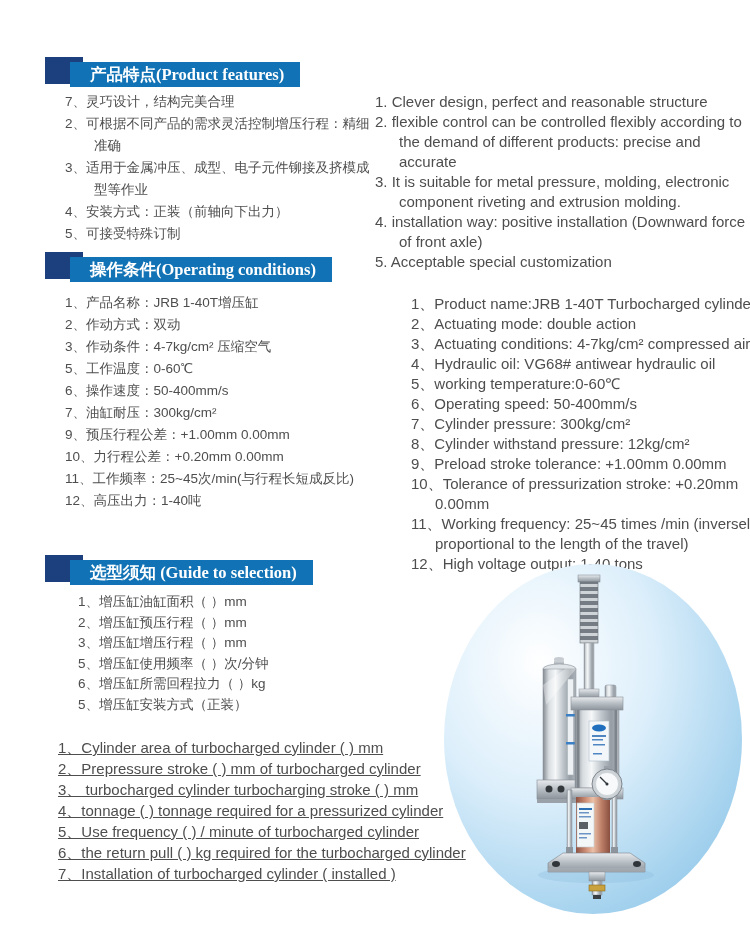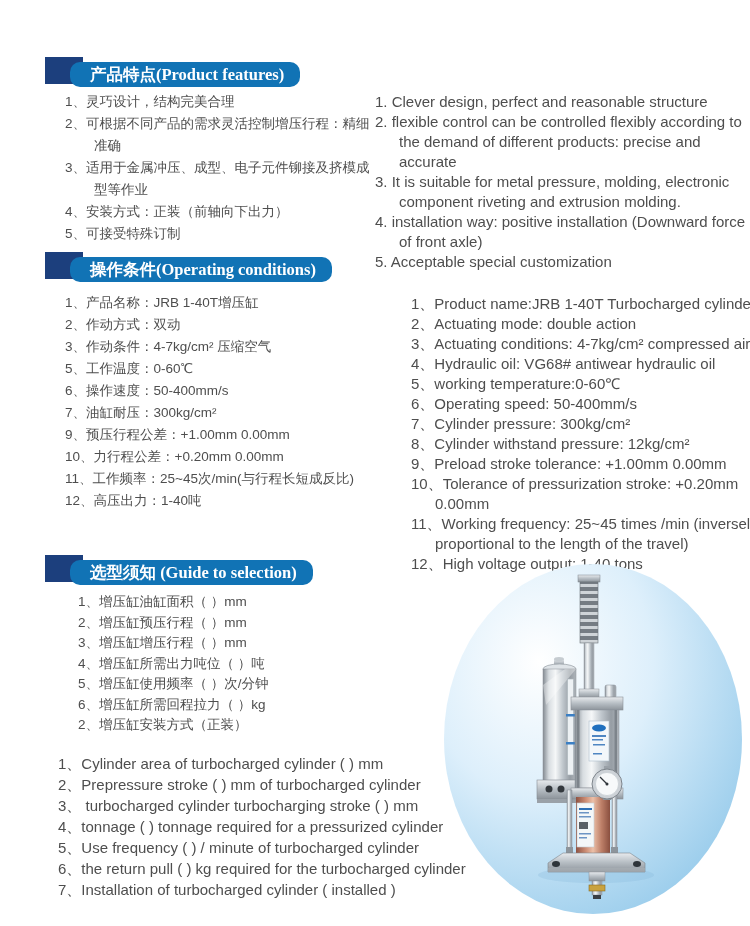--- a/index.html
+++ b/index.html
@@ -15,21 +15,21 @@
   .hdr .accent {
     position:absolute; left:0; top:0; width:38px; height:27px;
     background:var(--header-accent,#1c3f7d); display:block;
   }
   .hdr .bar {
     position:absolute; left:25px; top:5px; height:25px;
     background:var(--header-bar,#1173b5);
     color:var(--header-text,#ffffff);
     font-family:"Liberation Serif", serif;
     font-weight:bold; font-size:16.5px; line-height:25px;
-    padding:0 16px 0 20px; white-space:nowrap;border-radius:10px;
+    padding:0 16px 0 20px; white-space:nowrap;
   }
   
   .list { position:absolute; margin:0; padding:0; list-style:none; }
   .list li { margin:0; }
   .cn li { font-size:13.5px; line-height:22px; padding-left:2.15em; text-indent:-2.15em; }
   .en li { font-size:15px;  line-height:20px; padding-left:1.6em;  text-indent:-1.6em; }
   .lh205 li { line-height:20.5px; }
   .lh21  li { line-height:21px; }
   .photo { position:absolute; left:443px; top:563px; }
 </style>
@@ -38,21 +38,21 @@
 
 <div class="page">
 
   <div class="hdr" style="left:45px; top:57px;">
     <span class="accent"></span>
     <div class="bar">
       <span>产品特点(Product features)</span>
     </div>
   </div>
   <ul class="list cn" style="left:65px; top:91px; width:315px;">
-      <li>1、灵巧设计，结构完美合理</li>
+      <li>7、灵巧设计，结构完美合理</li>
       <li>2、可根据不同产品的需求灵活控制增压行程：精细准确</li>
       <li>3、适用于金属冲压、成型、电子元件铆接及挤模成型等作业</li>
       <li>4、安装方式：正装（前轴向下出力）</li>
       <li>5、可接受特殊订制</li>
     </ul>
   <ul class="list en" style="left:375px; top:92px; width:372px;">
       <li>1. Clever design, perfect and reasonable structure</li>
       <li>2. flexible control can be controlled flexibly according to the demand of different products: precise and accurate</li>
       <li>3. It is suitable for metal pressure, molding, electronic component riveting and extrusion molding.</li>
       <li>4. installation way: positive installation (Downward force of front axle)</li>
@@ -95,26 +95,25 @@
   <div class="hdr" style="left:45px; top:555px;">
     <span class="accent"></span>
     <div class="bar">
       <span>选型须知 (Guide to selection)</span>
     </div>
   </div>
   <ul class="list cn lh205" style="left:78px; top:592px; width:400px;">
       <li>1、增压缸油缸面积（ ）mm</li>
       <li>2、增压缸预压行程（ ）mm</li>
       <li>3、增压缸增压行程（ ）mm</li>
-      <li>4、增压缸所需出力吨位（ ）吨</li>
       <li>5、增压缸使用频率（ ）次/分钟</li>
       <li>6、增压缸所需回程拉力（ ）kg</li>
-      <li>2、增压缸安装方式（正装）</li>
-    </ul>
-  <ul class="list en lh21" style="left:58px; top:753px; width:480px;">
+      <li>5、增压缸安装方式（正装）</li>
+    </ul>
+  <ul class="list en lh21" style="left:58px; top:737px; width:480px;text-decoration:underline;">
       <li>1、Cylinder area of turbocharged cylinder ( ) mm</li>
       <li>2、Prepressure stroke ( ) mm of turbocharged cylinder</li>
       <li>3、 turbocharged cylinder turbocharging stroke ( ) mm</li>
       <li>4、tonnage ( ) tonnage required for a pressurized cylinder</li>
       <li>5、Use frequency ( ) / minute of turbocharged cylinder</li>
       <li>6、the return pull ( ) kg required for the turbocharged cylinder</li>
       <li>7、Installation of turbocharged cylinder ( installed )</li>
     </ul>
 
   <svg class="photo" width="307" height="353" viewBox="0 0 307 353" aria-hidden="true">

